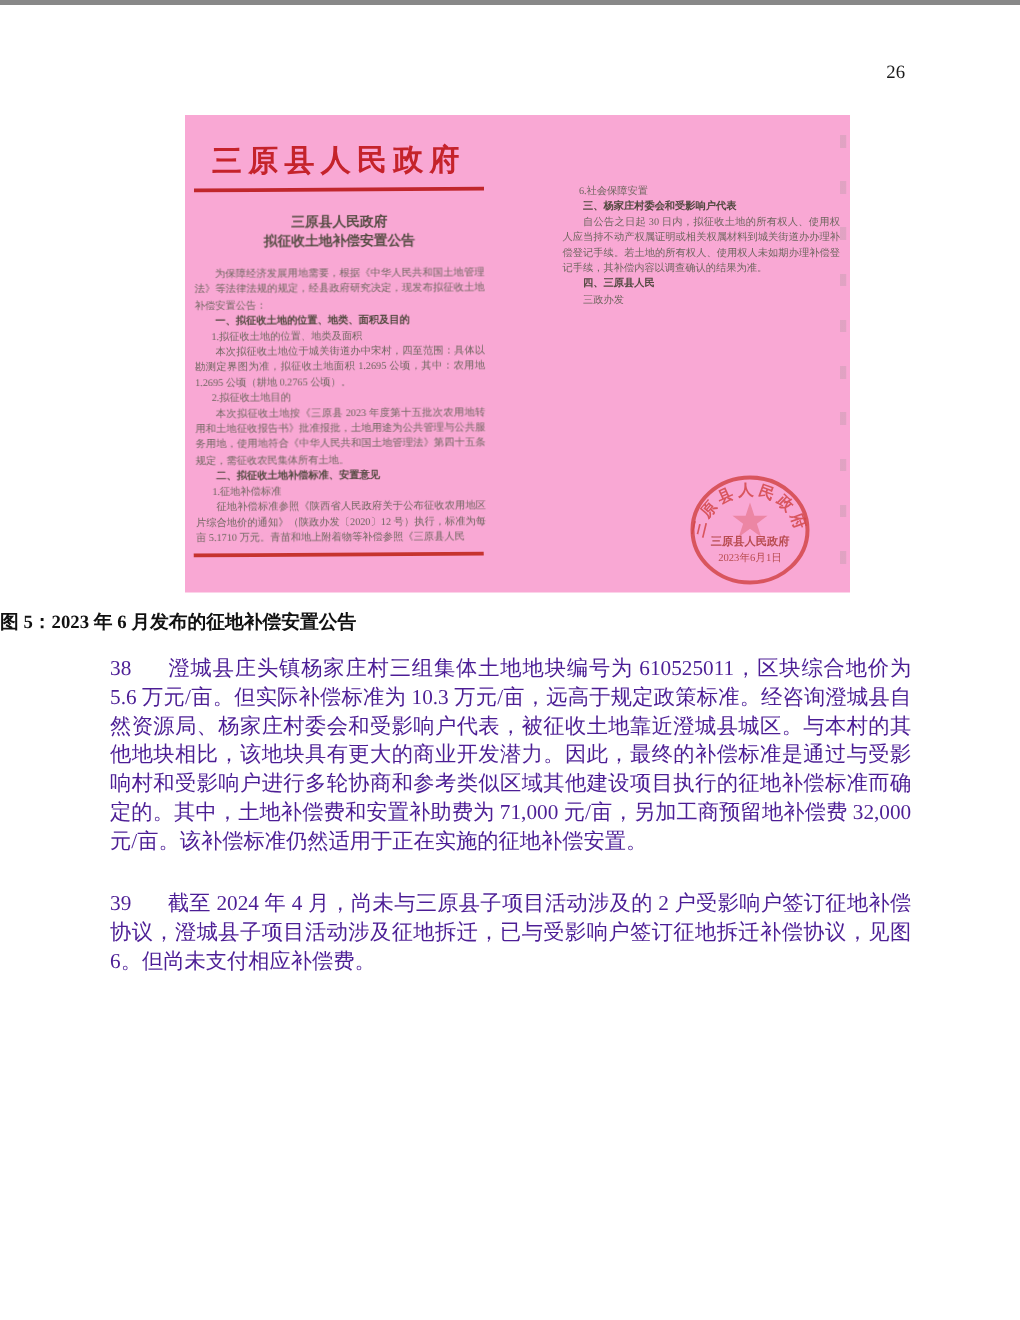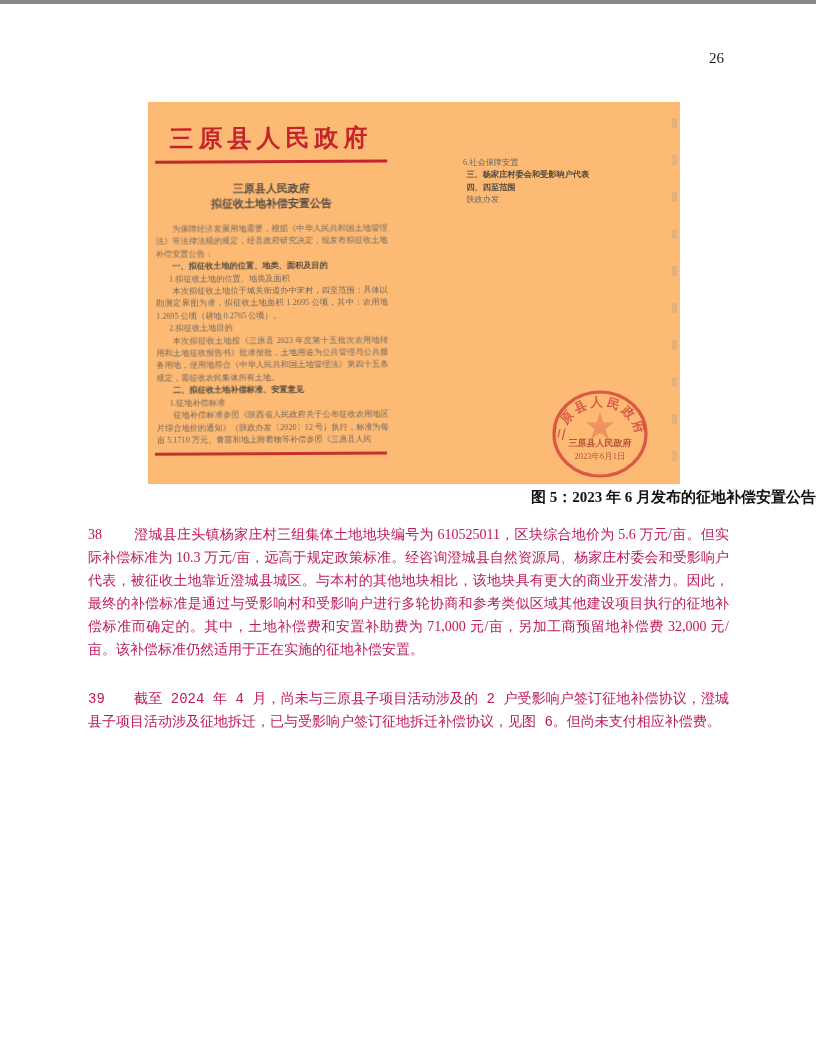--- a/index.html
+++ b/index.html
@@ -12,23 +12,23 @@
     color: #151515;
     overflow: hidden;
   }
   .page-number {
     position: absolute; top: 46px; right: 92px;
     font-size: 15px; color: #1a1a1a;
   }
 
   
   .scan {
-    position: absolute; left: 148px; top: 98px;
+    position: absolute; left: 148px; top: 88px;
     width: 532px; height: 382px;
-    background: #fdba74;
+    background: #f9a8d4;
   }
   .scan-left {
     position: absolute; left: 0; top: 0; width: 296px; height: 382px;
     padding: 0 0 0 8px; box-sizing: border-box;
     transform: rotate(-0.35deg);
   }
   .masthead {
     margin-top: 20px; width: 232px;
     text-align: center;
     font-size: 24px; font-weight: bold;
@@ -76,32 +76,32 @@
     position: absolute; left: 524px; top: 16px;
     width: 5px; height: 348px;
     background: repeating-linear-gradient(to bottom,
       rgba(150, 147, 143, 0.45) 0 10px, transparent 10px 37px);
     opacity: 0.55;
   }
 
   
   .caption {
     position: absolute; left: 0; top: 484px; width: 816px;
-    text-align: right;
+    text-align: left;
     font-size: 15px; font-weight: bold;
     color: #111;
   }
   .para {
     position: absolute; left: 88px; width: 641px;
-    font-size: 14px; line-height: 23px;
+    font-size: 17px; line-height: 23px;
     text-align: justify;
-    color: #be185d;
+    color: #4c1d95;
   }
   .para-38 { top: 519px; }
-  .para-39 { top: 684px; font-family: Liberation Mono, monospace; }
+  .para-39 { top: 707px; }
   .pnum { display: inline-block; width: 46px; }
 </style>
 </head>
 <body>
 
 <div class="page">
 
   <div class="page-number">26</div>
 
   <div class="scan">
@@ -124,22 +124,23 @@
         <p class="s sub">1.征地补偿标准</p>
         <p class="s ind">征地补偿标准参照《陕西省人民政府关于公布征收农用地区片综合地价的通知》（陕政办发〔2020〕12 号）执行，标准为每亩 5.1710 万元。青苗和地上附着物等补偿参照《三原县人民</p>
       </div>
       <div class="footer-rule"></div>
     </div>
 
     <div class="scan-right">
       <div class="scan-body">
         <p class="s sub">6.社会保障安置</p>
         <p class="s h">三、杨家庄村委会和受影响户代表</p>
-        <p class="s h">四、四至范围</p>
-        <p class="s ind">陕政办发</p>
+        <p class="s ind">自公告之日起 30 日内，拟征收土地的所有权人、使用权人应当持不动产权属证明或相关权属材料到城关街道办办理补偿登记手续。若土地的所有权人、使用权人未如期办理补偿登记手续，其补偿内容以调查确认的结果为准。</p>
+        <p class="s h">四、三原县人民</p>
+        <p class="s ind">三政办发</p>
       </div>
 
       <svg class="seal" viewBox="0 0 112 96" xmlns="http://www.w3.org/2000/svg">
         <ellipse cx="56" cy="48" rx="46" ry="42" fill="none" stroke="#ce3a36" stroke-width="3.2" opacity="0.85"></ellipse>
         <path id="sealArc" d="M 20,62 A 37,34 0 1 1 92,62" fill="none"></path>
         <text font-size="12.5" fill="#ce3a36" opacity="0.85" letter-spacing="3" font-weight="bold">
           <textPath href="#sealArc" startOffset="6%">三原县人民政府</textPath>
         </text>
         <polygon points="56,26 59.5,36.5 70,36.5 61.5,43 65,53.5 56,47 47,53.5 50.5,43 42,36.5 52.5,36.5" fill="#ce3a36" opacity="0.35"></polygon>
         <text x="56" y="60" text-anchor="middle" font-size="9" fill="#a8352f" opacity="0.9" font-weight="bold">三原县人民政府</text>

